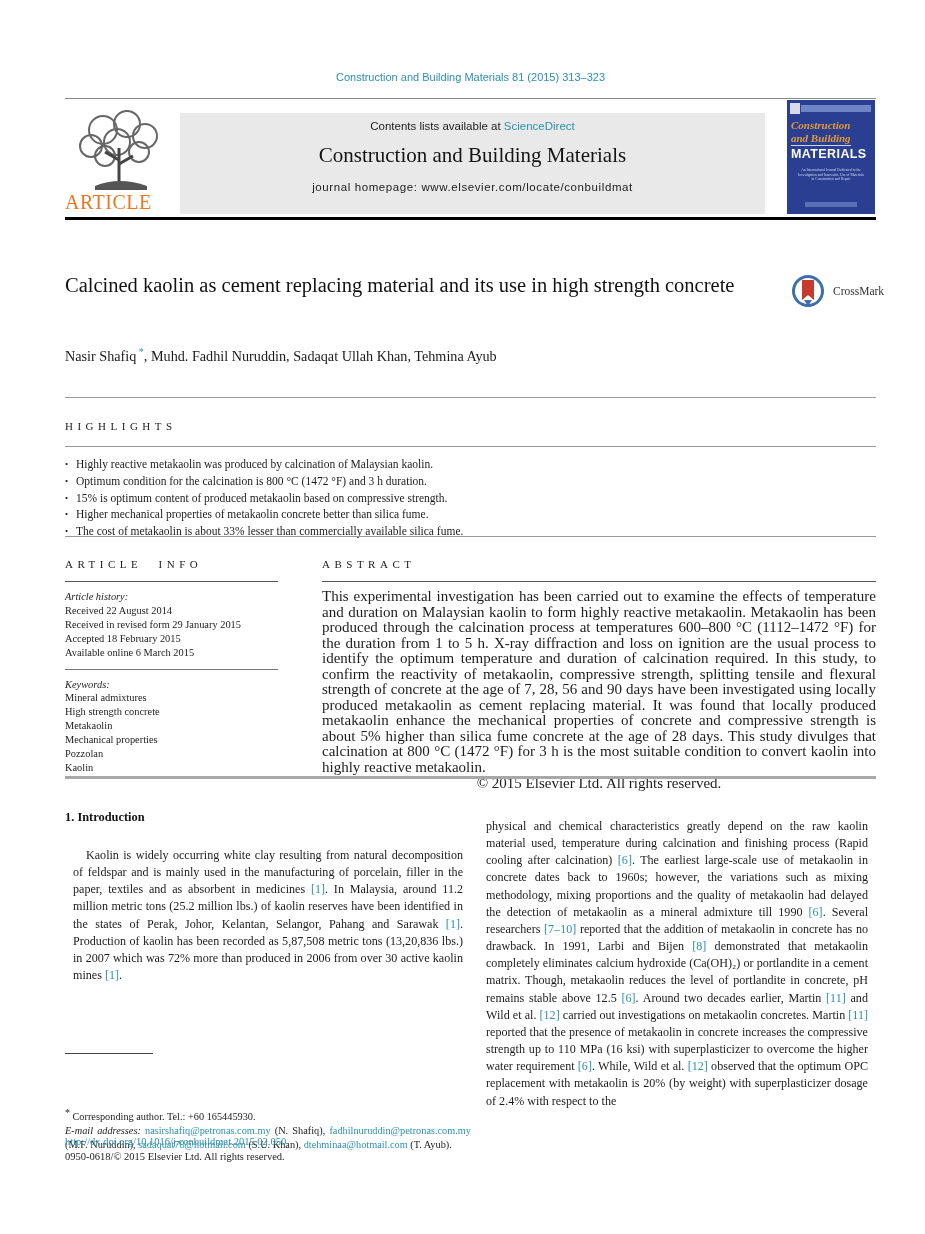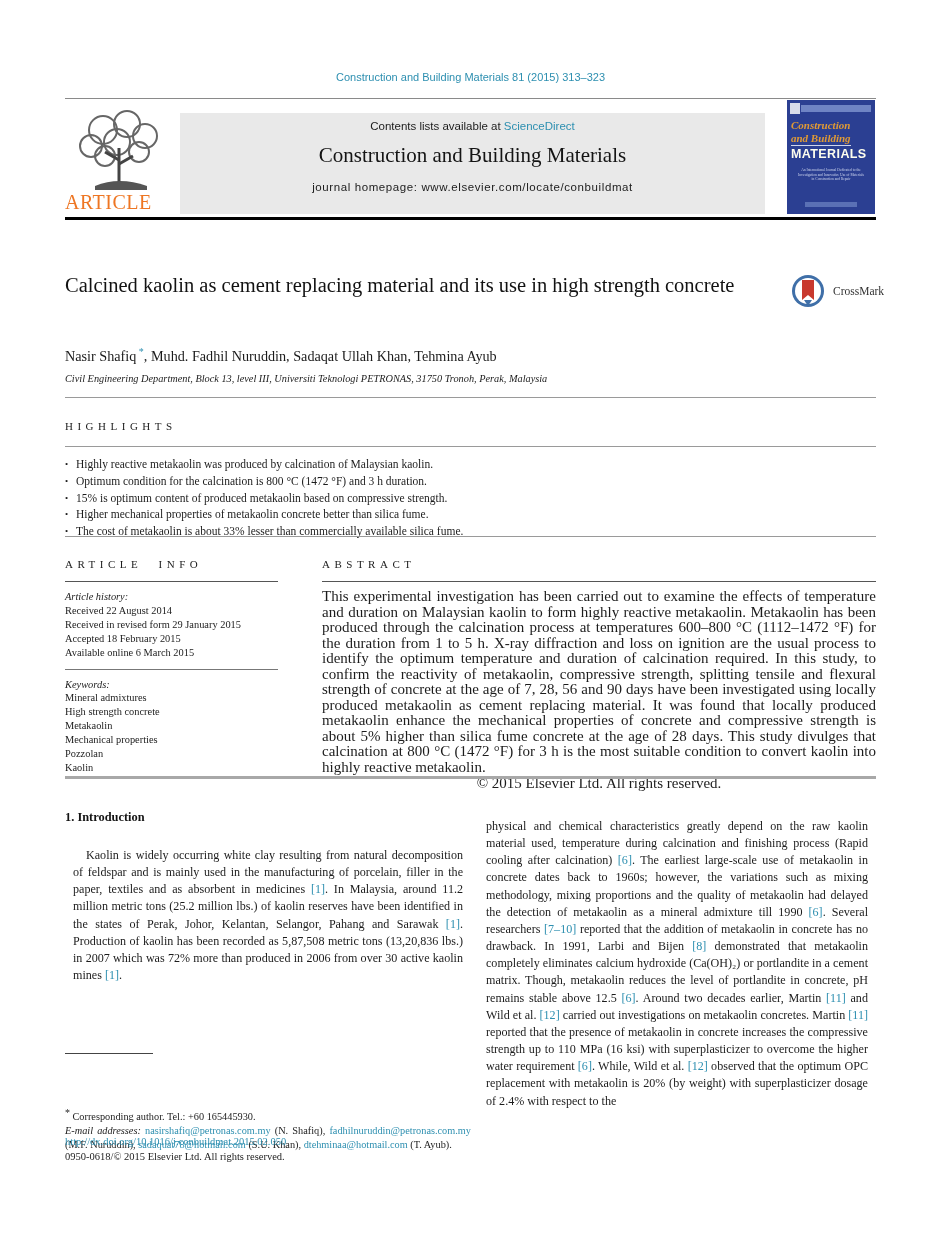--- a/index.html
+++ b/index.html
@@ -127,21 +127,20 @@
         <circle cx="19" cy="19" r="16" fill="#3f6fa8"></circle>
         <circle cx="19" cy="19" r="13" fill="#ffffff"></circle>
         <path d="M13 8 h12 v20 l-6 -5 l-6 5 Z" fill="#c8392e"></path>
         <path d="M15 28 l4 6 l4 -6 Z" fill="#3f6fa8"></path>
       </svg>
     </span>
     <span class="crossmark-label">CrossMark</span>
   </div>
 
   <div class="abs authors"><span>Nasir Shafiq</span><span class="link sup"> *</span><span>, Muhd. Fadhil Nuruddin, Sadaqat Ullah Khan, Tehmina Ayub</span></div>
-  <div class="abs affiliation">Civil Engineering Department, Block 13, level III, Universiti Teknologi PETRONAS, 31750 Tronoh, Perak, Malaysia</div>
 
   <div class="hr soft" style="top:397px;"></div>
   <div class="abs spaced-head hl-head">HIGHLIGHTS</div>
   <div class="hr soft" style="top:446px;"></div>
   <div class="abs hl-list">
     <div class="hl-item"><span class="bullet">•</span><span>Highly reactive metakaolin was produced by calcination of Malaysian kaolin.</span></div>
     <div class="hl-item"><span class="bullet">•</span><span>Optimum condition for the calcination is 800 °C (1472 °F) and 3 h duration.</span></div>
     <div class="hl-item"><span class="bullet">•</span><span>15% is optimum content of produced metakaolin based on compressive strength.</span></div>
     <div class="hl-item"><span class="bullet">•</span><span>Higher mechanical properties of metakaolin concrete better than silica fume.</span></div>
     <div class="hl-item"><span class="bullet">•</span><span>The cost of metakaolin is about 33% lesser than commercially available silica fume.</span></div>

